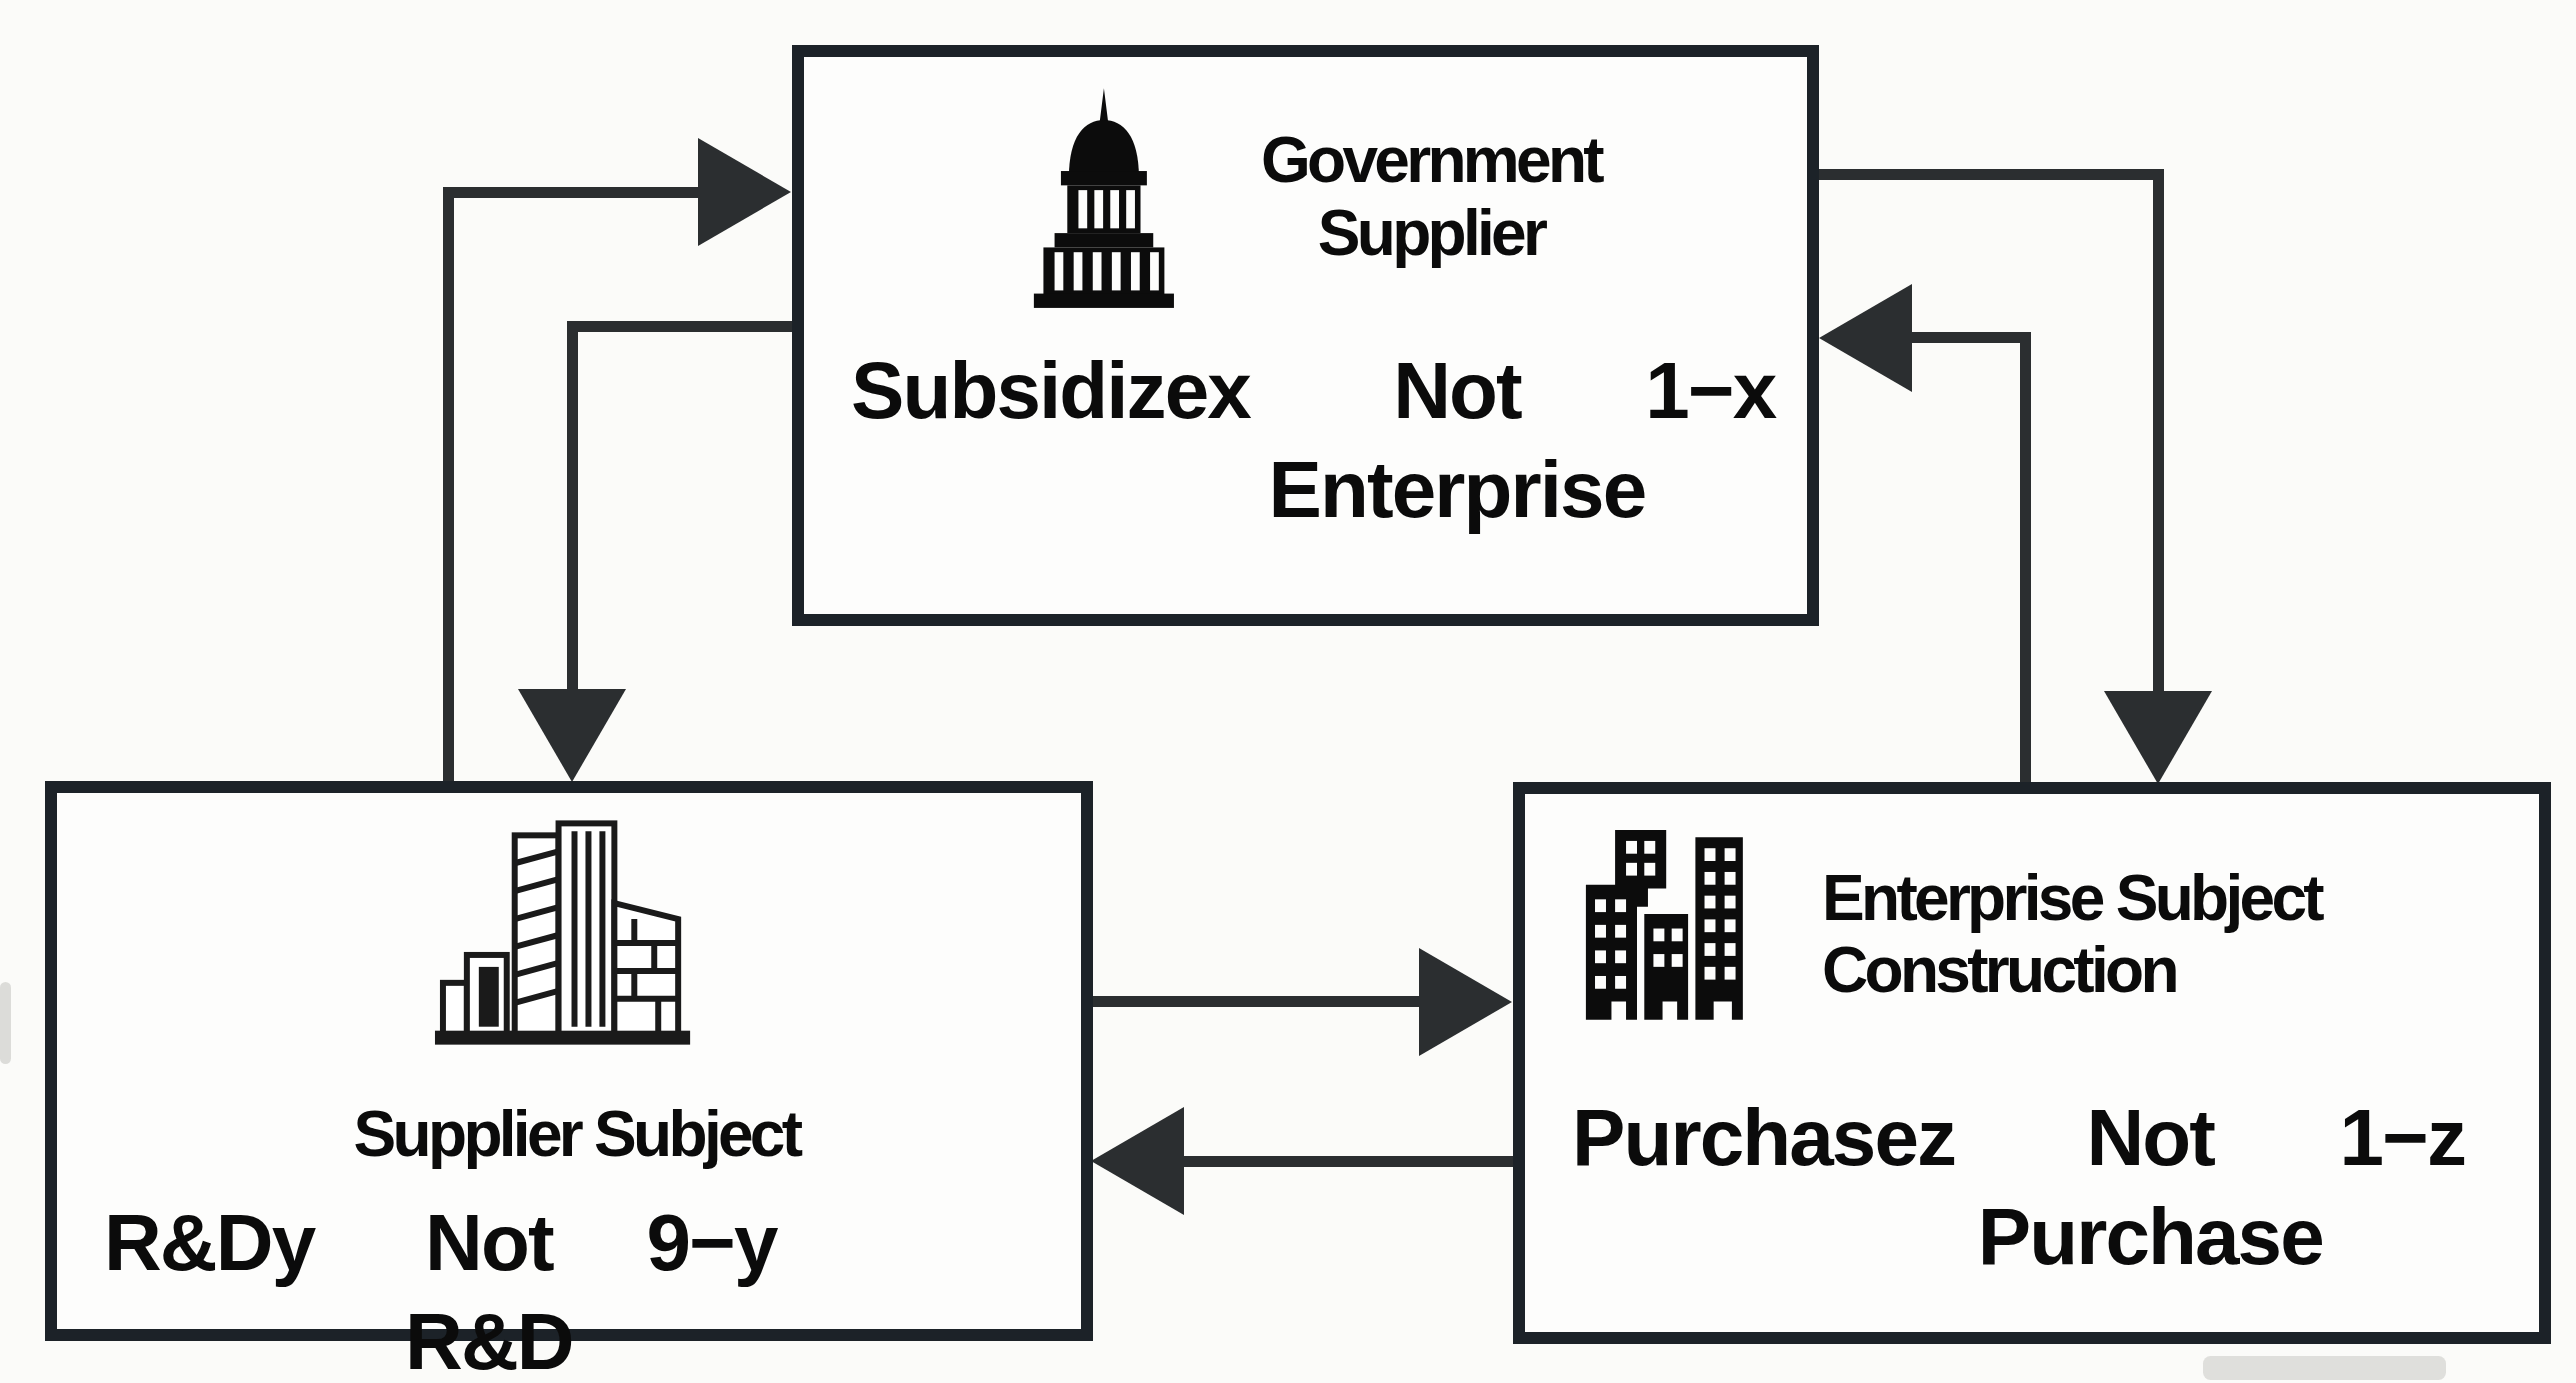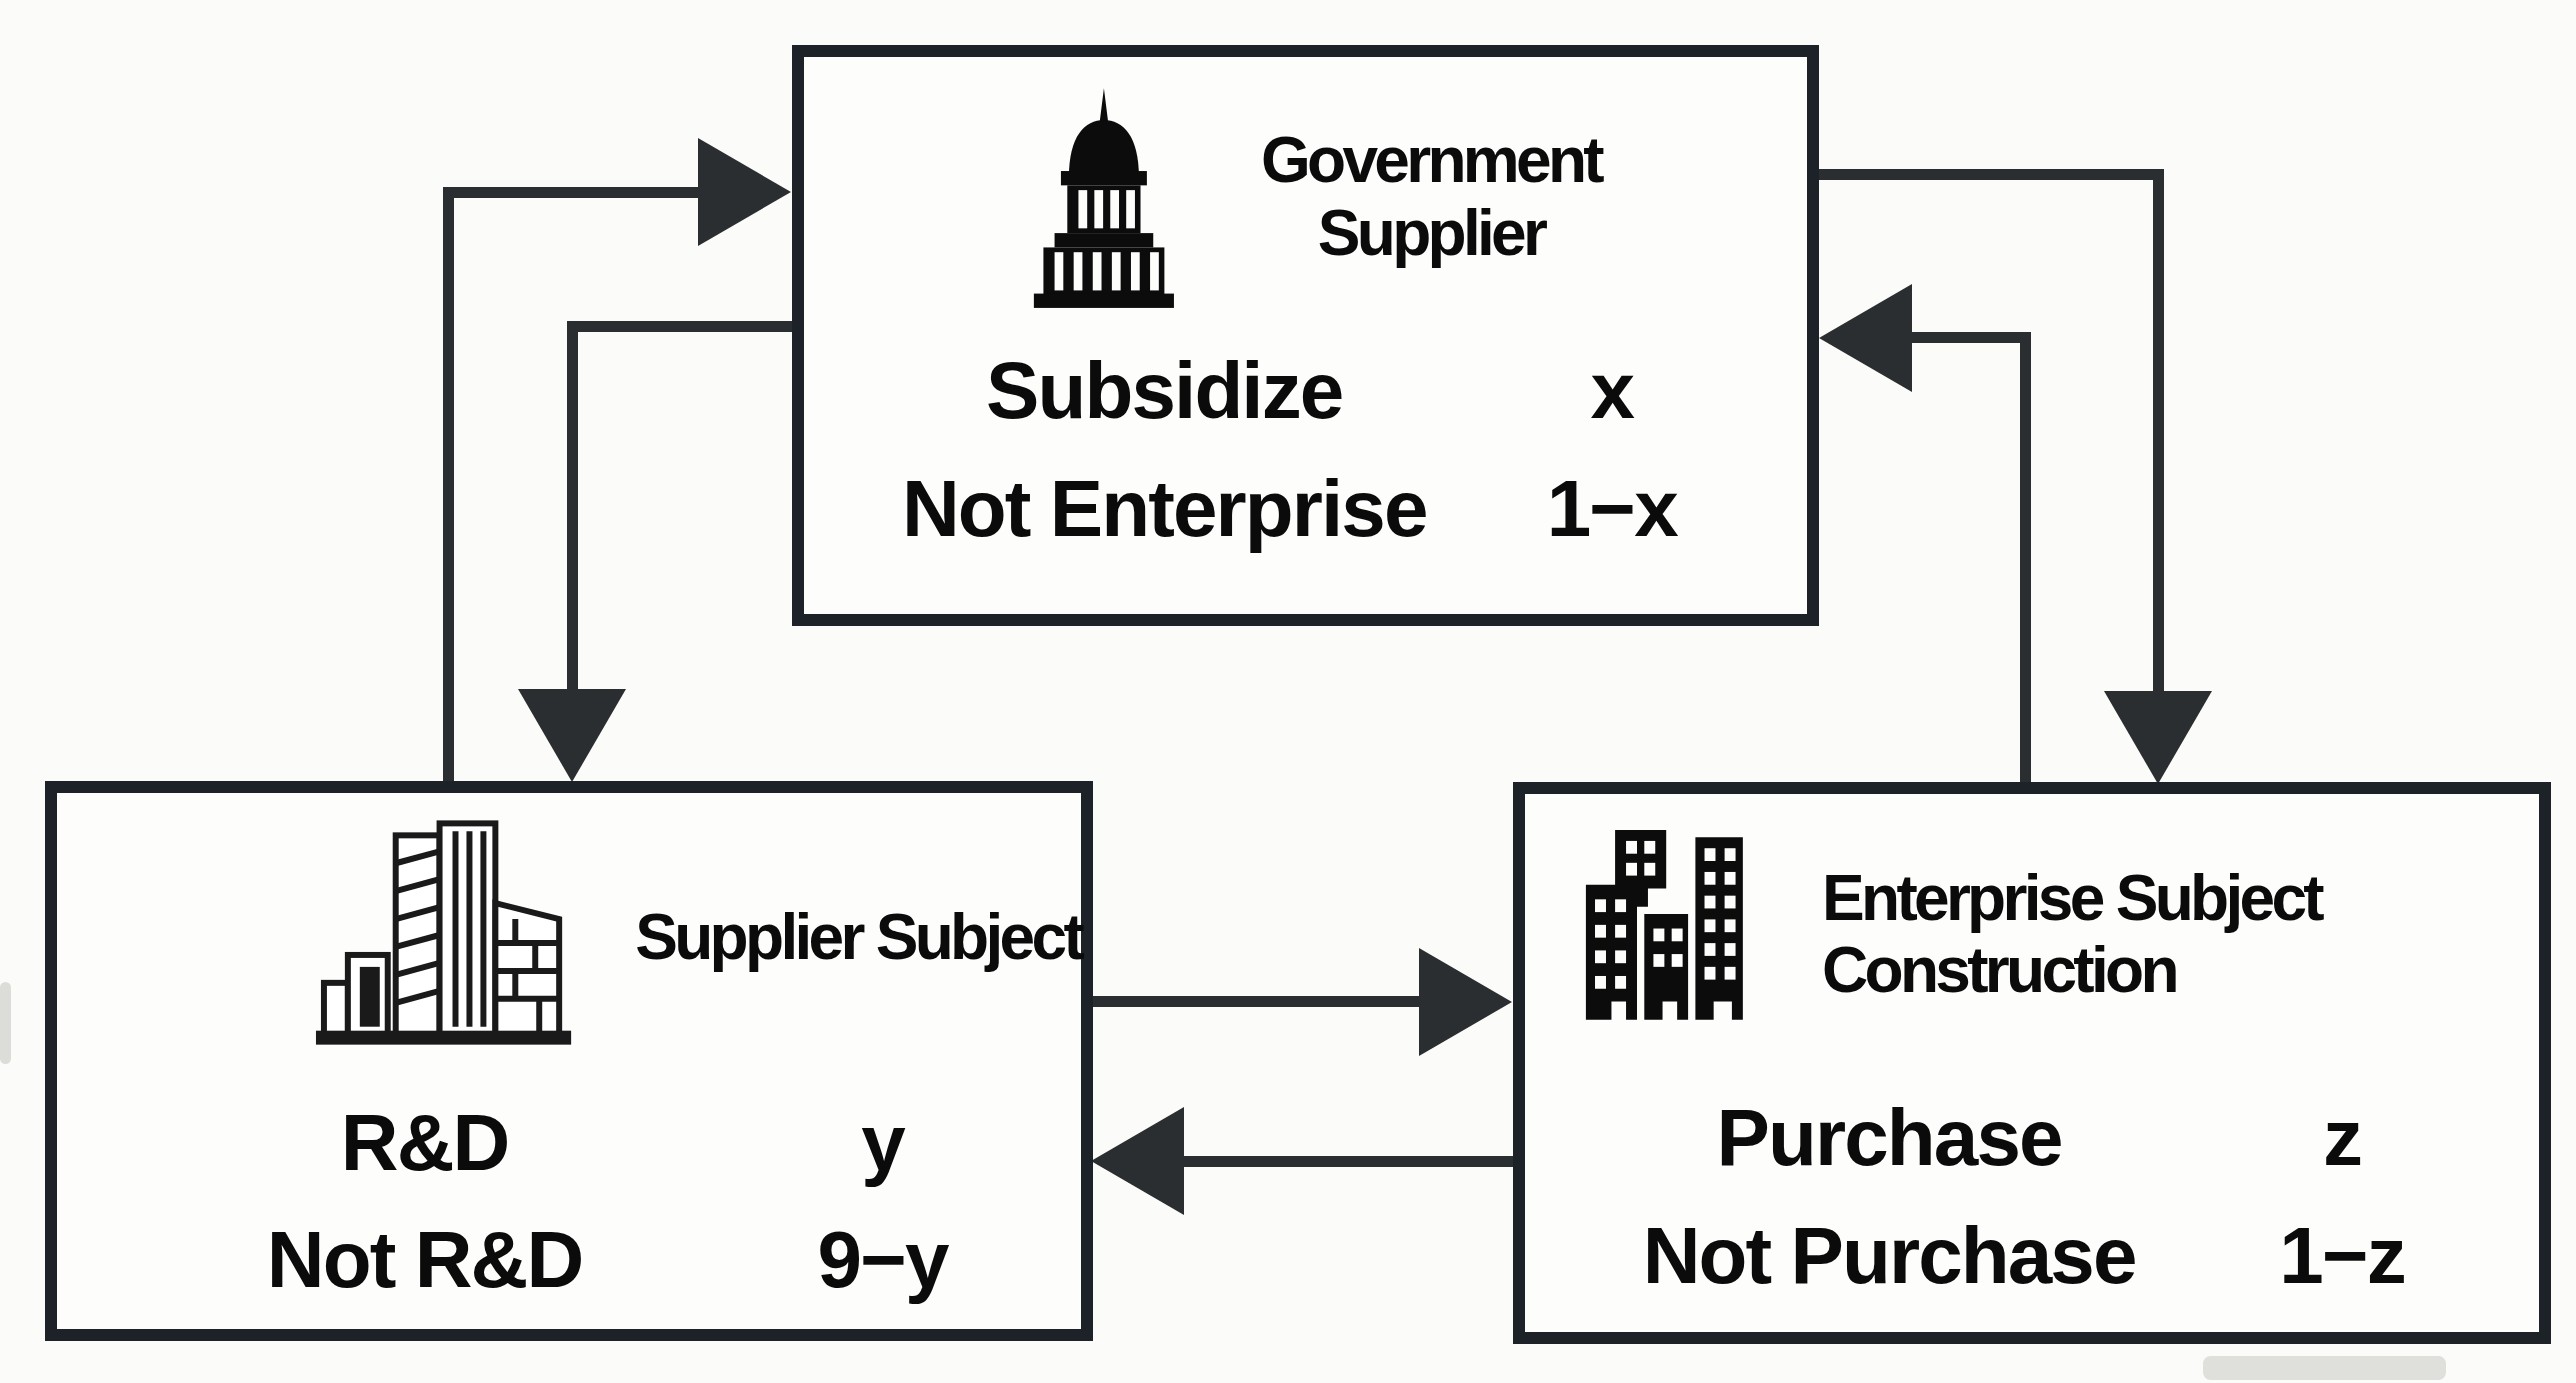--- a/index.html
+++ b/index.html
@@ -22,35 +22,35 @@
     border:12px solid var(--border);
     color:var(--text);
     z-index:3;
   }
   .box-gov{left:792px;top:45px;width:1027px;height:581px;}
   .box-sup{left:45px;top:781px;width:1048px;height:560px;}
   .box-con{left:1513px;top:782px;width:1038px;height:562px;}
 
   .head{display:flex;align-items:center;}
   .box-gov .head{justify-content:center;gap:60px;margin-top:23px;}
-  .box-sup .head{justify-content:flex-end;gap:28px;margin:11.2px 0 0 15px;}
+  .box-sup .head{justify-content:space-between;gap:28px;margin:11.2px 0 0 15px;flex-direction:column;}
   .box-con .head{justify-content:flex-start;gap:39px;margin:28px 0 0 39px;}
 
   .title{
     font-weight:700;
     font-size:64px;
     letter-spacing:-3.7px;
     line-height:1.13;
     color:var(--text);
   }
   .title.center{text-align:center;}
   .title.left{text-align:left;}
   .title span{display:block;}
 
-  .rows{display:flex;flex-direction:column;gap:18.7px;padding:0 61px 0 47px;}
+  .rows{display:flex;flex-direction:row;gap:18.7px;padding:0 61px 0 47px;}
   .box-gov .rows{margin-top:28px;}
   .box-sup .rows{margin-top:22.4px;}
   .box-con .rows{margin-top:42px;}
   .prob-row{display:flex;align-items:baseline;}
   .prob-row .lbl{
     flex:1;text-align:center;
     font-weight:700;font-size:80px;letter-spacing:-1.9px;line-height:1.24;
   }
   .prob-row .val{
     width:30%;text-align:center;

